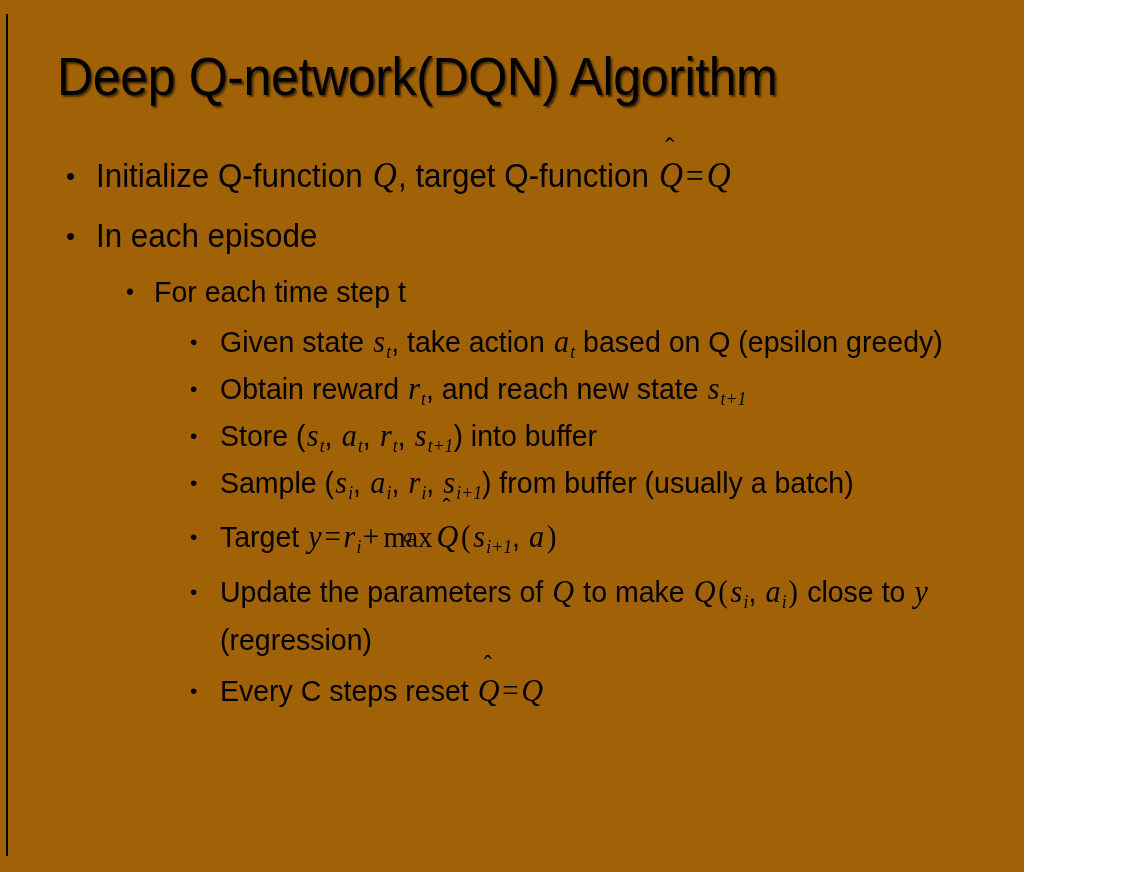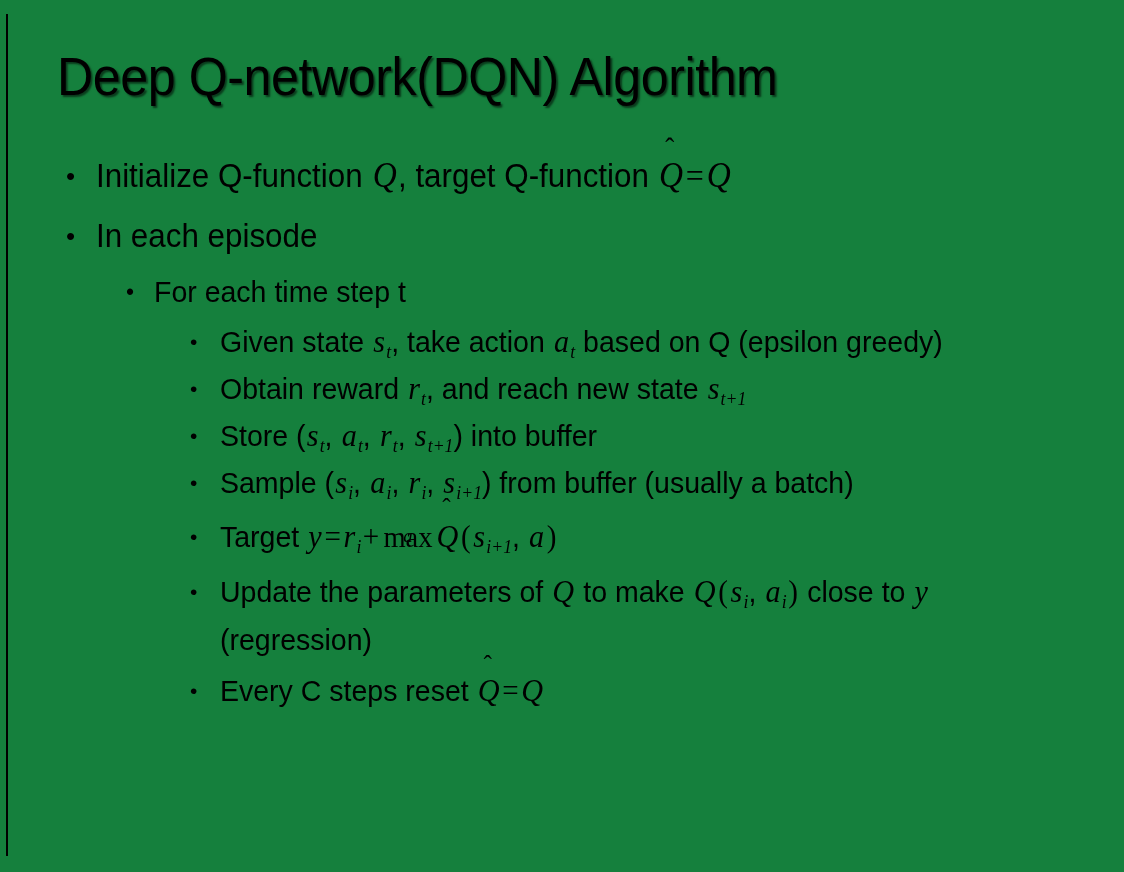--- a/index.html
+++ b/index.html
@@ -5,23 +5,23 @@
   html, body {
     margin: 0;
     padding: 0;
     background: #ffffff;
   }
   body {
     font-family: "Liberation Sans", sans-serif;
   }
   .slide {
     position: relative;
-    width: 1124px;
+    width: 1024px;
     height: 872px;
-    background: #15803d;
+    background: #a16207;
     overflow: hidden;
   }
   
   .left-rule {
     position: absolute;
     left: 6px;
     top: 14px;
     width: 2px;
     height: 842px;
     background: #000000;

